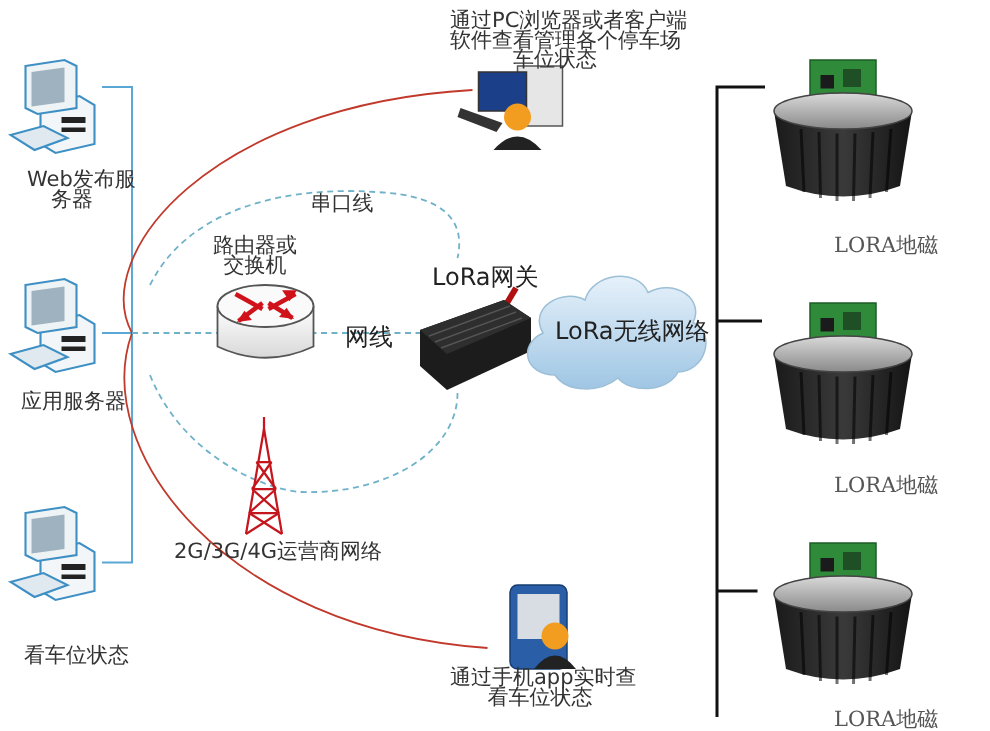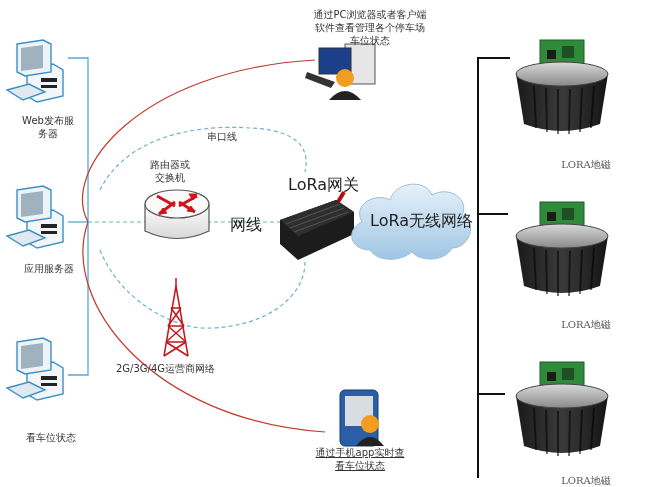--- a/index.html
+++ b/index.html
@@ -1,19 +1,19 @@
 <!DOCTYPE html>
 <html><head>
 <meta charset="utf-8">
 <style>
   html, body { margin:0; padding:0; background:#ffffff; }
   body { width:660px; height:487px; position:relative; overflow:hidden;
          font-family:"DejaVu Sans", sans-serif; }
   #diagram { position:absolute; left:0; top:0; }
-  .lbl { position:absolute; font-size:10px; color:#333; text-align:center; line-height:13px; white-space:nowrap; }
+  .lbl { position:absolute; font-size:14px; color:#333; text-align:center; line-height:13px; white-space:nowrap; }
   .lbl-serif { font-family:"DejaVu Serif", serif; color:#555;margin-left:24px; }
   .lbl-big { font-size:16px; color:#222; }
 </style>
 </head>
 <body>
 
 <svg id="diagram" width="660" height="487" viewBox="0 0 660 487">
   <defs>
     <linearGradient id="cloudGrad" x1="0" y1="0" x2="0" y2="1">
       <stop offset="0" stop-color="#e6f1fa"></stop>
@@ -149,20 +149,20 @@
 
 <div class="lbl" style="left:207px;top:130px;">串口线</div>
 <div class="lbl" style="left:140px;top:158px;width:60px;">
   <div>路由器或</div>
   <div>交换机</div>
 </div>
 <div class="lbl lbl-big" style="left:230px;top:218px;">网线</div>
 <div class="lbl lbl-big" style="left:288px;top:178px;">LoRa网关</div>
 <div class="lbl lbl-big" style="left:370px;top:214px;">LoRa无线网络</div>
 <div class="lbl" style="left:116px;top:362px;">2G/3G/4G运营商网络</div>
-<div class="lbl" style="left:300px;top:446px;width:120px;text-decoration:underline;">
+<div class="lbl" style="left:300px;top:446px;width:120px;">
   <div>通过手机app实时查</div>
   <div>看车位状态</div>
 </div>
 
 <div class="lbl lbl-serif" style="left:532px;top:158px;width:60px;">LORA地磁</div>
 <div class="lbl lbl-serif" style="left:532px;top:318px;width:60px;">LORA地磁</div>
 <div class="lbl lbl-serif" style="left:532px;top:474px;width:60px;">LORA地磁</div>
 
 </body></html>

